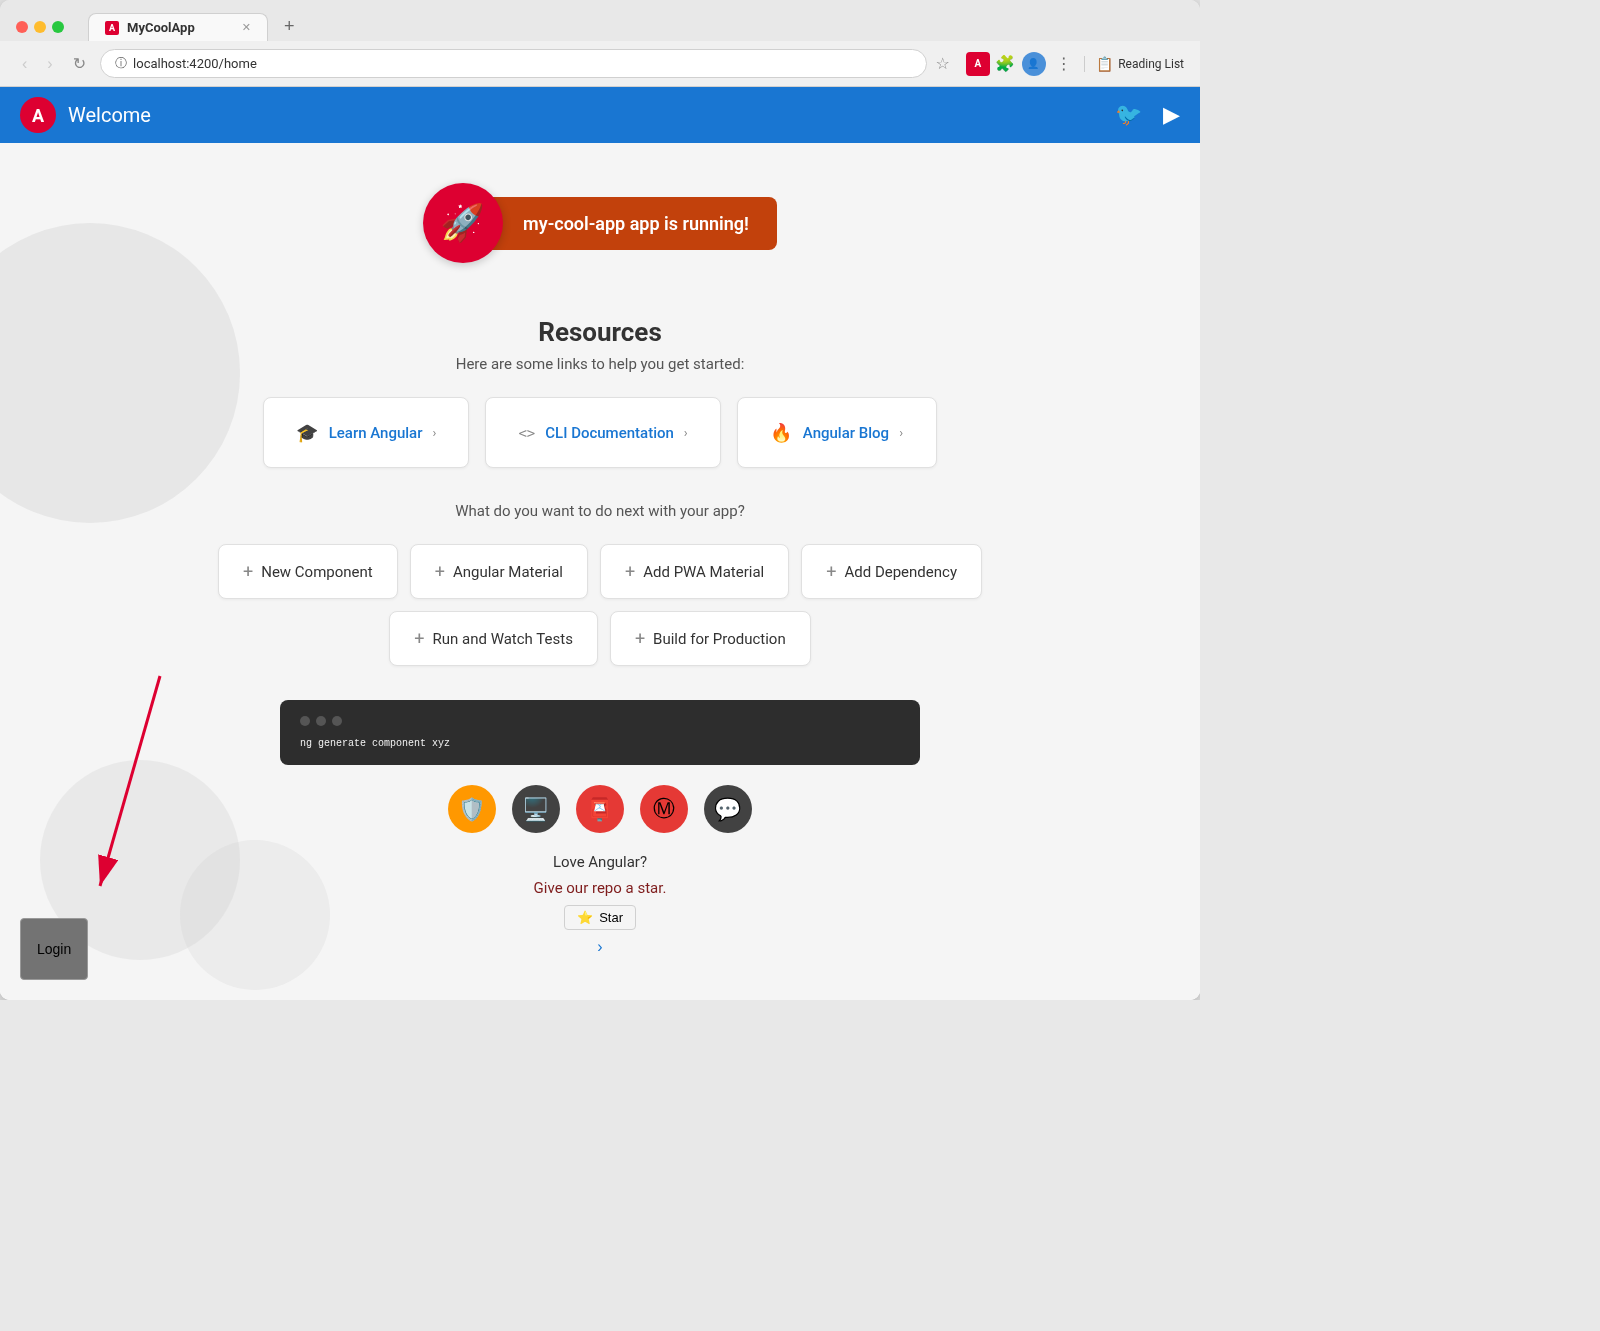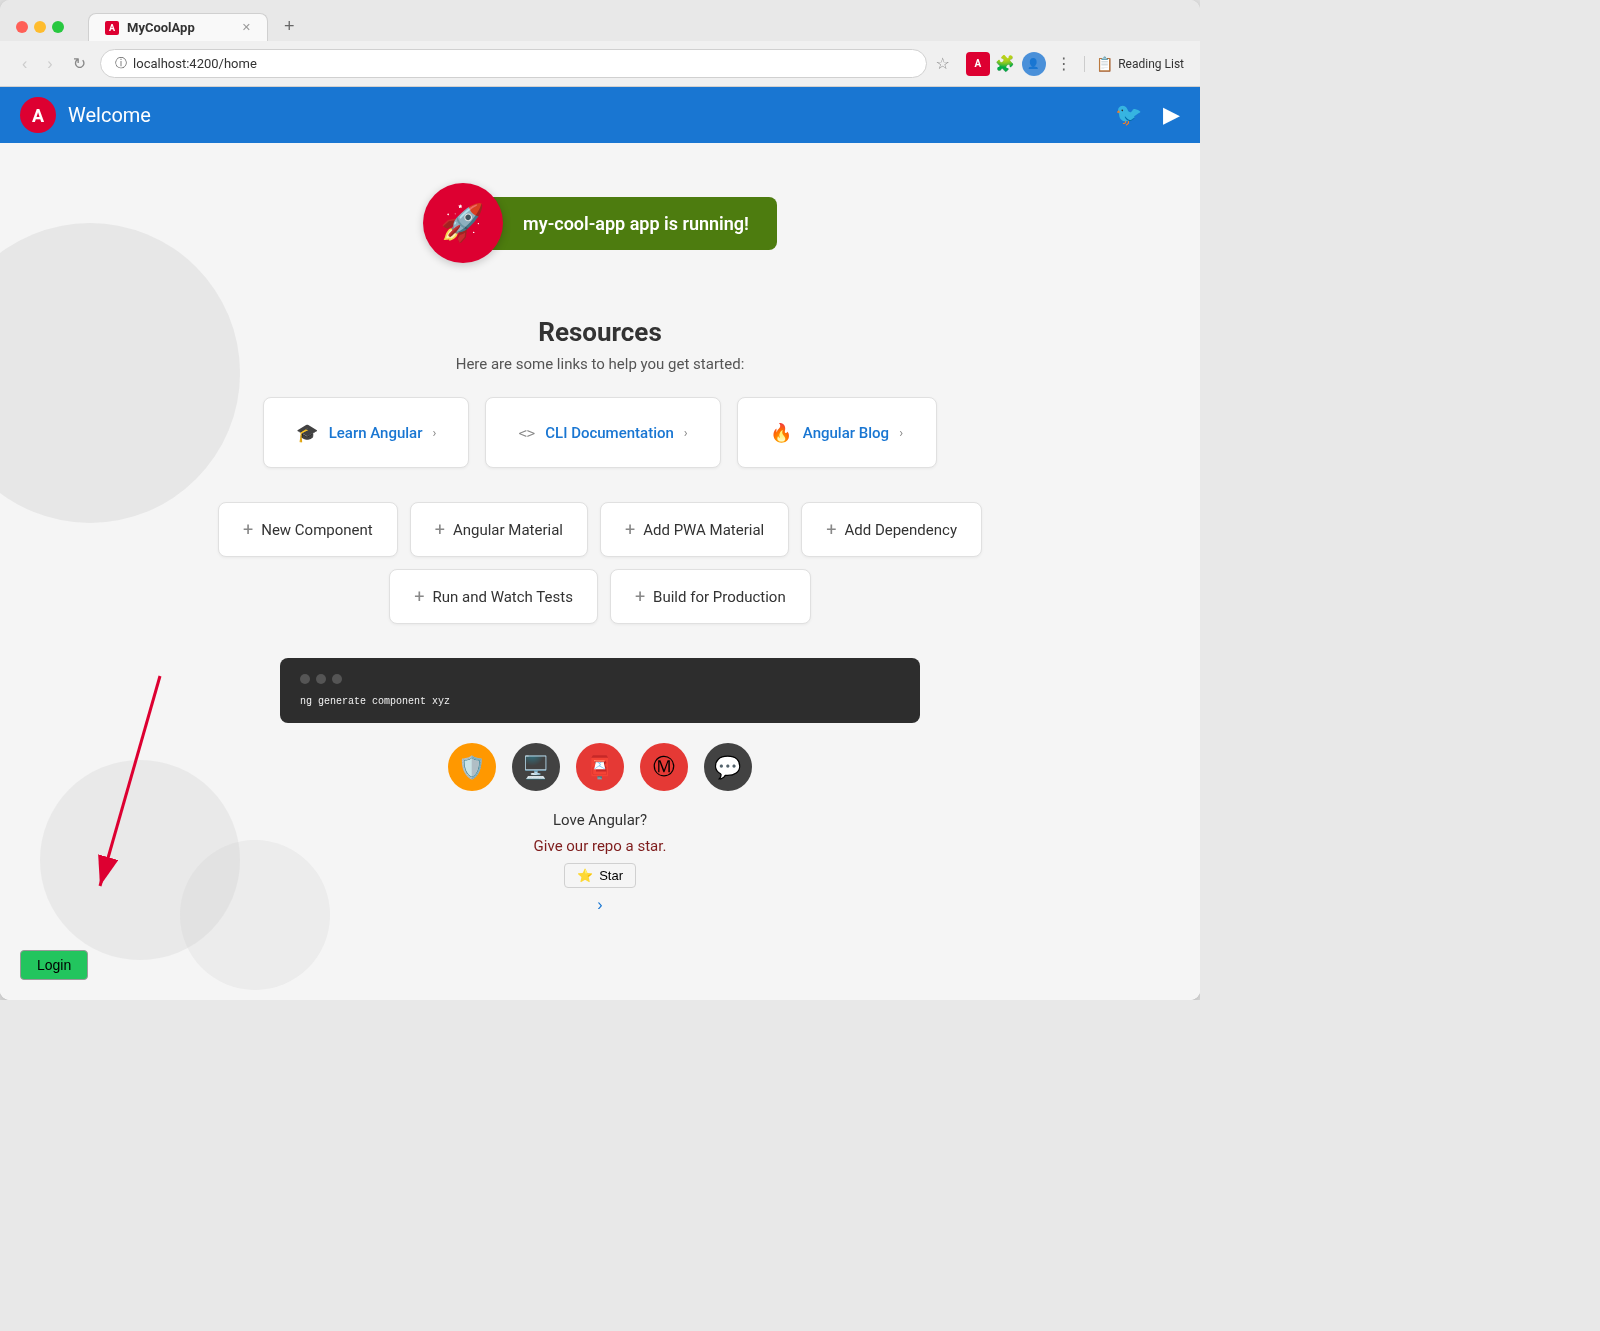--- a/index.html
+++ b/index.html
@@ -54,21 +54,21 @@
     
     .bg-decoration { position: absolute; top: 0; left: 0; right: 0; bottom: 0; pointer-events: none; }
     .bg-circle-1 { position: absolute; width: 300px; height: 300px; border-radius: 50%; background: rgba(200,200,200,0.3); top: 80px; left: -60px; }
     .bg-circle-2 { position: absolute; width: 200px; height: 200px; border-radius: 50%; background: rgba(200,200,200,0.25); bottom: 40px; left: 40px; }
     .bg-circle-3 { position: absolute; width: 150px; height: 150px; border-radius: 50%; background: rgba(200,200,200,0.2); bottom: 10px; left: 180px; }
 
     
     .hero { display: flex; flex-direction: column; align-items: center; padding: 40px 20px 20px; position: relative; z-index: 1; }
     .hero-banner { display: flex; align-items: center; gap: 0; }
     .rocket-circle { width: 80px; height: 80px; border-radius: 50%; background: #dd0031; display: flex; align-items: center; justify-content: center; font-size: 36px; z-index: 1; box-shadow: 0 2px 8px rgba(0,0,0,0.2); }
-    .hero-text-banner { background: #4d7c0f; color: white; font-size: 18px; font-weight: 600; padding: 16px 28px 16px 40px; border-radius: 8px; margin-left: -20px; }
+    .hero-text-banner { background: #c2410c; color: white; font-size: 18px; font-weight: 600; padding: 16px 28px 16px 40px; border-radius: 8px; margin-left: -20px; }
 
     
     .section { margin: 34px auto; max-width: 800px; text-align: center; position: relative; z-index: 1; }
     .section-title { font-size: 26px; font-weight: 700; color: #333; margin-bottom: 8px; }
     .section-subtitle { font-size: 15px; color: #555; margin-bottom: 24px; }
 
     .resource-cards { display: flex; gap: 16px; justify-content: center; }
     .resource-card { background: white; border: 1px solid #e0e0e0; border-radius: 8px; padding: 24px 32px; display: flex; align-items: center; gap: 10px; cursor: pointer; min-width: 200px; justify-content: center; box-shadow: 0 1px 3px rgba(0,0,0,0.05); }
     .resource-card-icon { font-size: 18px; color: #888; }
     .resource-card-text { color: #1976d2; font-size: 15px; font-weight: 500; }
@@ -90,21 +90,21 @@
     .social-icon { width: 48px; height: 48px; border-radius: 50%; display: flex; align-items: center; justify-content: center; font-size: 22px; cursor: pointer; }
 
     
     .star-section { text-align: center; margin: 16px auto; font-size: 15px; color: #333; position: relative; z-index: 1; display: flex; align-items: center; justify-content: center; gap: 8px; flex-direction: column; }
     .star-link { color: #7f1d1d; text-decoration: none; cursor: pointer; }
     .star-btn-github { background: #f5f5f5; border: 1px solid #d0d0d0; border-radius: 4px; padding: 4px 12px; display: flex; align-items: center; gap: 6px; font-size: 13px; cursor: pointer; }
     .star-next-btn { background: none; border: none; color: #1976d2; font-size: 16px; cursor: pointer; }
 
     
     .login-area { position: absolute; bottom: 20px; left: 20px; z-index: 10; }
-    .login-btn { background: #22c55e; border: 1px solid #999; border-radius: 4px; padding: 6px 16px; font-size: 14px; cursor: pointer; }
+    .login-btn { background: #737373; border: 1px solid #999; border-radius: 4px; padding: 22px 16px; font-size: 14px; cursor: pointer; }
 
     
     .arrow-overlay { position: absolute; bottom: 80px; left: 60px; z-index: 5; pointer-events: none; }
   </style>
 </head>
 <body>
 
 <div class="browser-frame">
 
   <div class="title-bar">
@@ -200,20 +200,21 @@
           </div>
           <div class="resource-card">
             <span class="resource-card-icon">🔥</span>
             <span class="resource-card-text">Angular Blog</span>
             <span class="resource-card-arrow">›</span>
           </div>
         </div>
       </div>
 
       <div class="section">
+        <p class="section-subtitle">What do you want to do next with your app?</p>
         <div class="next-steps-cards">
           <div class="action-card">
             <span class="action-card-plus">+</span>
             <span>New Component</span>
           </div>
           <div class="action-card">
             <span class="action-card-plus">+</span>
             <span>Angular Material</span>
           </div>
           <div class="action-card">

